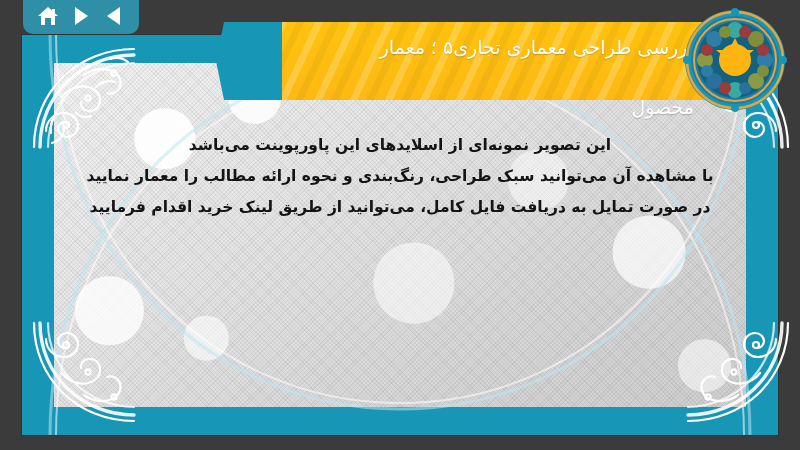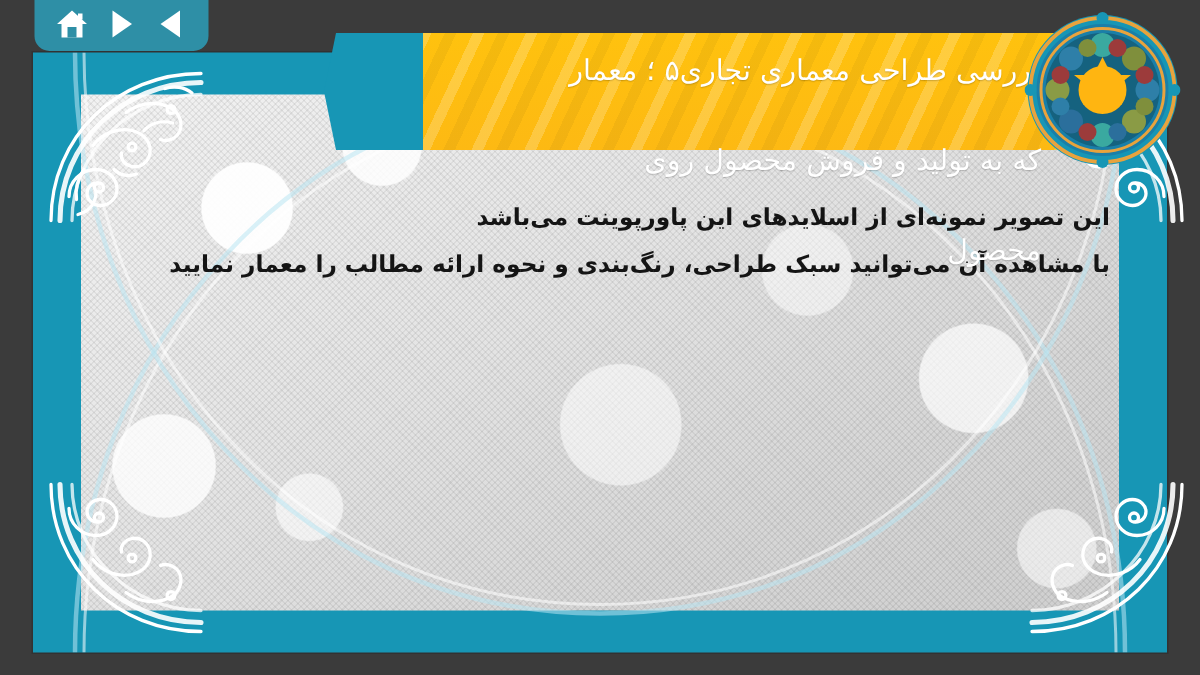--- a/index.html
+++ b/index.html
@@ -76,21 +76,21 @@
     direction:rtl;padding:0 34px 0 40px;box-sizing:border-box;
     white-space:pre-line;
   }
 
   
   .medallion{position:absolute;left:683px;top:8px;width:104px;height:104px;}
 
   
   .body-copy{
     position:absolute;left:60px;top:130px;right:60px;
-    text-align:right;direction:rtl;color:#141414;
+    text-align:center;direction:rtl;color:#141414;
     font-size:15.5px;line-height:31px;font-weight:700;
   }
   .body-copy .ln{display:block;white-space:nowrap;}
 </style>
 </head>
 <body>
 
 <div class="stage">
 
   <div class="slide-frame">
@@ -158,28 +158,28 @@
       <path d="M62,40 c8,-6 19,-8 28,-4 7,3 10,10 8,16 -2,5 -8,8 -13,6"></path>
       <circle cx="44" cy="90" r="3"></circle>
       <circle cx="66" cy="63" r="2.6"></circle>
       <circle cx="92" cy="38" r="2.6"></circle>
     </g>
   </svg>
 
   <div class="body-copy">
     <span class="ln">این تصویر نمونه‌ای از اسلایدهای این پاورپوینت می‌باشد</span>
     <span class="ln">با مشاهده آن می‌توانید سبک طراحی، رنگ‌بندی و نحوه ارائه مطالب را معمار نمایید</span>
+    <span class="ln">در صورت تمایل به دریافت فایل کامل، می‌توانید از طریق لینک خرید اقدام فرمایید</span>
   </div>
 
   <div class="ribbon">
     <div class="ribbon-body"></div>
     <div class="ribbon-tip"></div>
     <div class="title-text">
       <div>بررسی طراحی معماری تجاری۵ ؛ معمار</div>
-      <div>که به تولید و فروش محصول روی</div>
       <div>محصول</div>
     </div>
   </div>
 
   <svg class="medallion" viewBox="0 0 104 104">
     <circle cx="52" cy="52" r="50" fill="#1796b5"></circle>
     <circle cx="52" cy="52" r="48" fill="none" stroke="#e8a33d" stroke-width="2.5"></circle>
     <circle cx="52" cy="52" r="44" fill="#1a7fa8"></circle>
     <circle cx="52" cy="52" r="41" fill="none" stroke="#e8a33d" stroke-width="2"></circle>
     <circle cx="52" cy="52" r="38" fill="#15627f"></circle>

